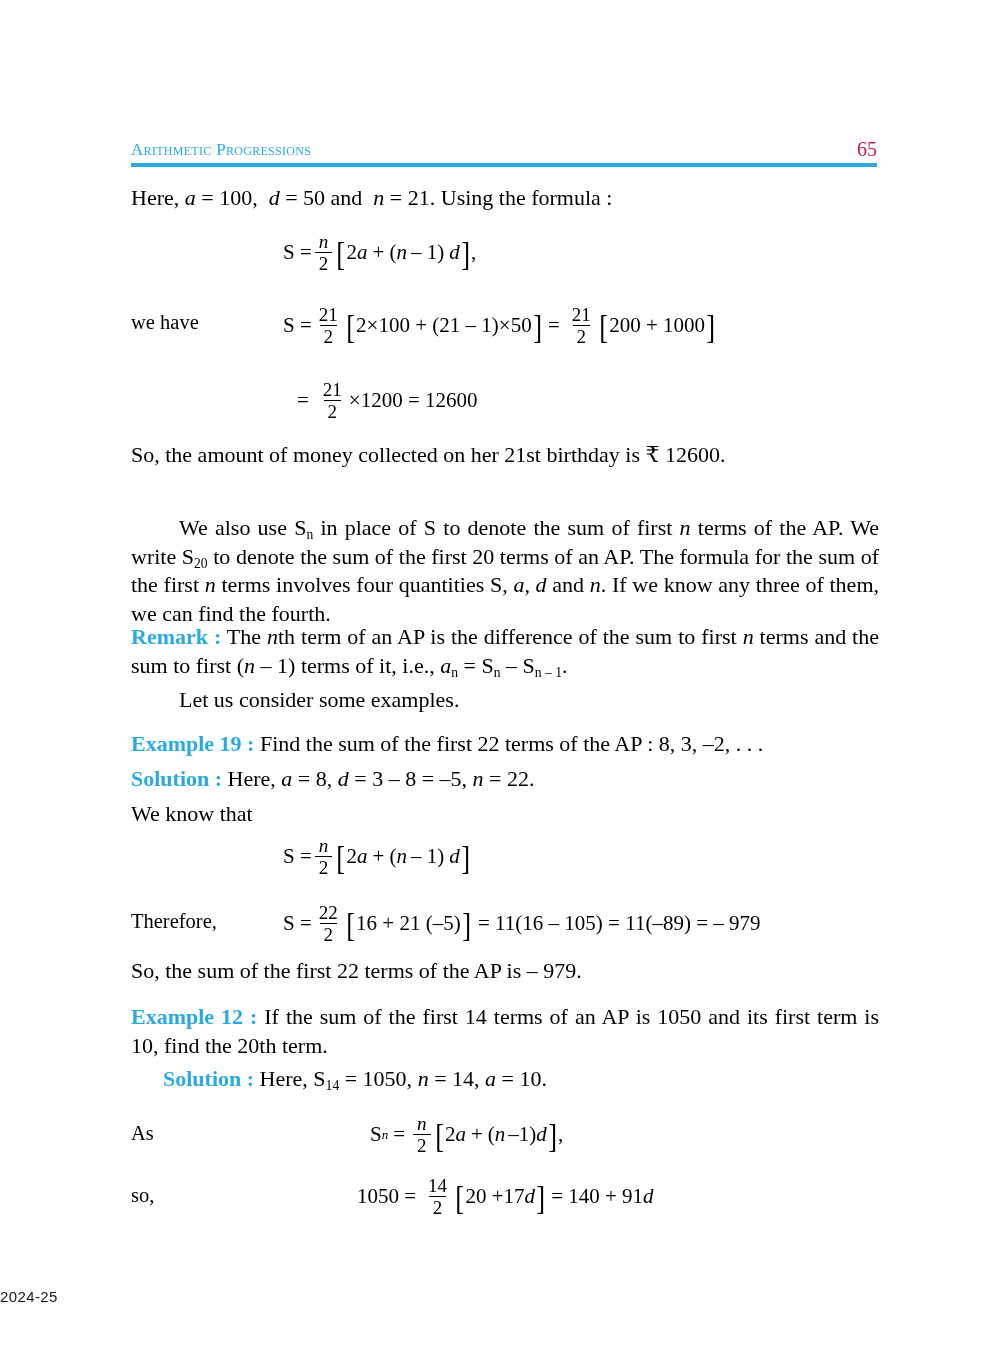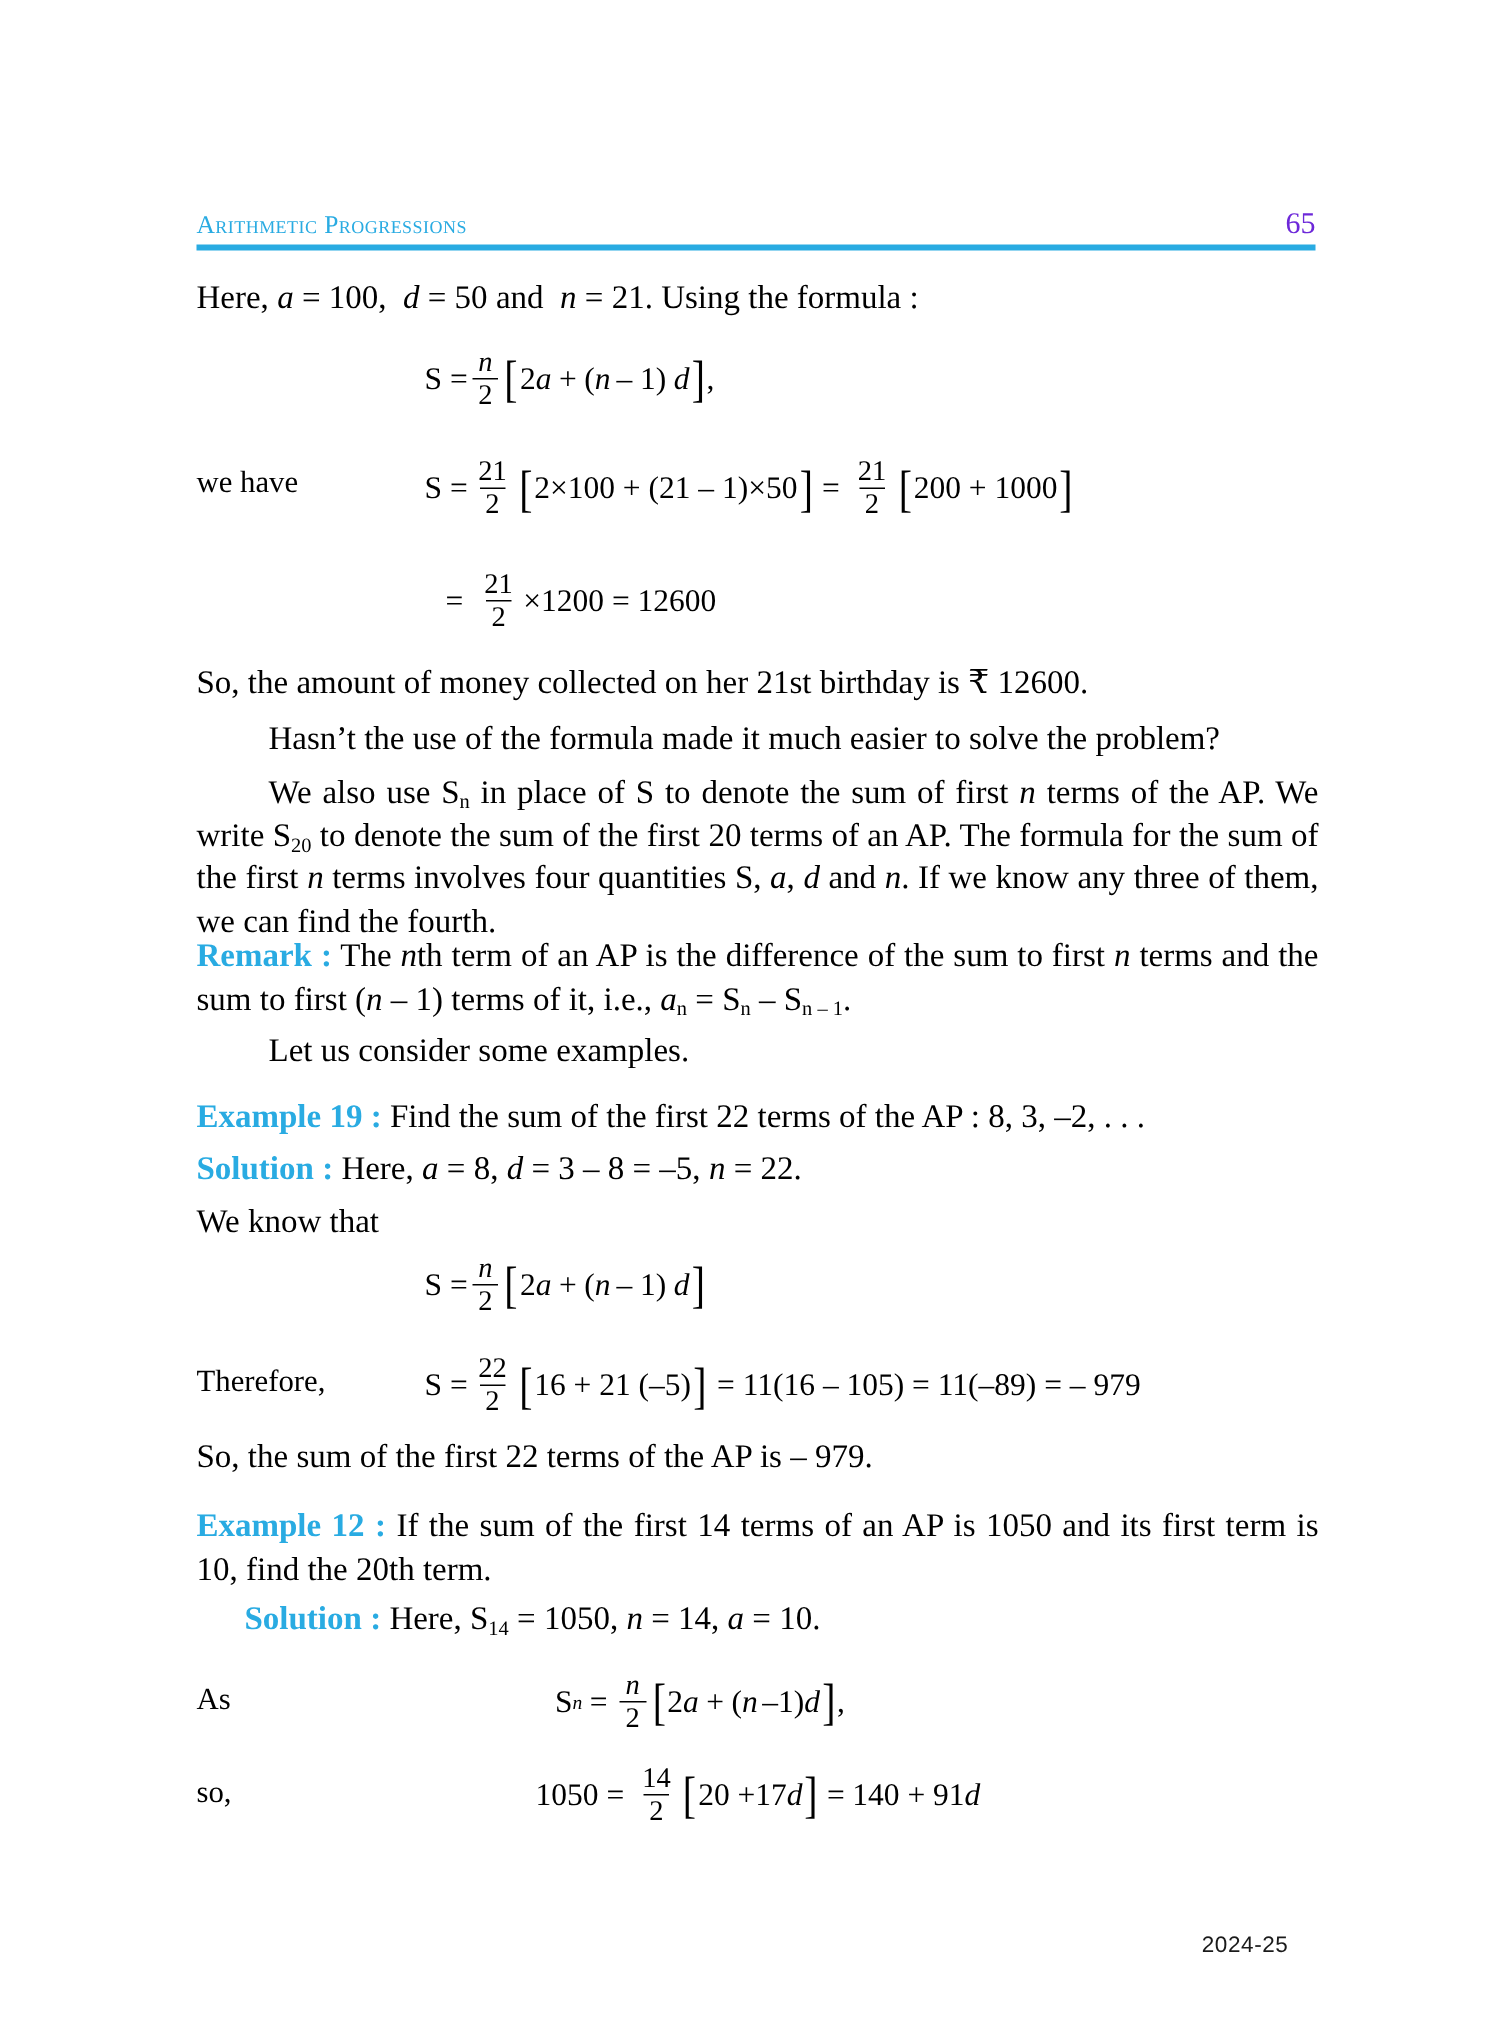--- a/index.html
+++ b/index.html
@@ -28,21 +28,21 @@
     justify-content: space-between;
   }
   .runhead-title {
     color: #29ABE2;
     font-size: 17px;
     letter-spacing: 0.3px;
     font-variant: small-caps;
     text-transform: capitalize;
   }
   .runhead-page {
-    color: #6d28d9;
+    color: #be185d;
     font-size: 20px;
   }
   .runhead-rule {
     position: absolute;
     left: 131px;
     top: 163px;
     width: 746px;
     height: 4px;
     background: #29ABE2;
   }
@@ -116,21 +116,21 @@
     position: relative;
     top: 1px;
   }
 
   
   .footer {
     position: absolute;
     left: 0;
     top: 1288px;
     width: 859px;
-    text-align: right;
+    text-align: left;
     font-family: "Liberation Sans", "DejaVu Sans", sans-serif;
     font-size: 15px;
     color: #1a1a1a;
     letter-spacing: 0.4px;
   }
 </style>
 </head>
 <body>
 
 <div class="page">
@@ -194,21 +194,20 @@
     <span>=</span>
     <span class="frac" style="margin-left:10px;">
       <span class="num">21</span>
       <span class="den">2</span>
     </span>
     <span>×1200 = 12600</span>
   </div>
 
   <div class="block body-col" style="top:441px;">So, the amount of money collected on her 21st birthday is ₹ 12600.</div>
 
-  <div class="block body-col indent" style="top:478px;">Hasn’t the use of the formula made it much easier to solve the problem?</div>
 
   <div class="block body-col just indent" style="top:514px;">
     <span>We also use S</span><sub>n</sub><span> in place of S to denote the sum of first </span><i>n</i><span> terms of the AP. We write S</span><sub>20</sub><span> to denote the sum of the first 20 terms of an AP. The formula for the sum of the first </span><i>n</i><span> terms involves four quantities S, </span><i>a</i><span>, </span><i>d</i><span> and </span><i>n</i><span>. If we know any three of them, we can find the fourth.</span>
   </div>
 
   <div class="block body-col just" style="top:623px;">
     <span class="kw">Remark :</span><span> The </span><i>n</i><span>th term of an AP is the difference of the sum to first </span><i>n</i><span> terms and the sum to first (</span><i>n</i><span> – 1) terms of it, i.e., </span><i>a</i><sub>n</sub><span> = S</span><sub>n</sub><span> – S</span><sub>n – 1</sub><span>.</span>
   </div>
 
   <div class="block body-col indent" style="top:686px;">Let us consider some examples.</div>

